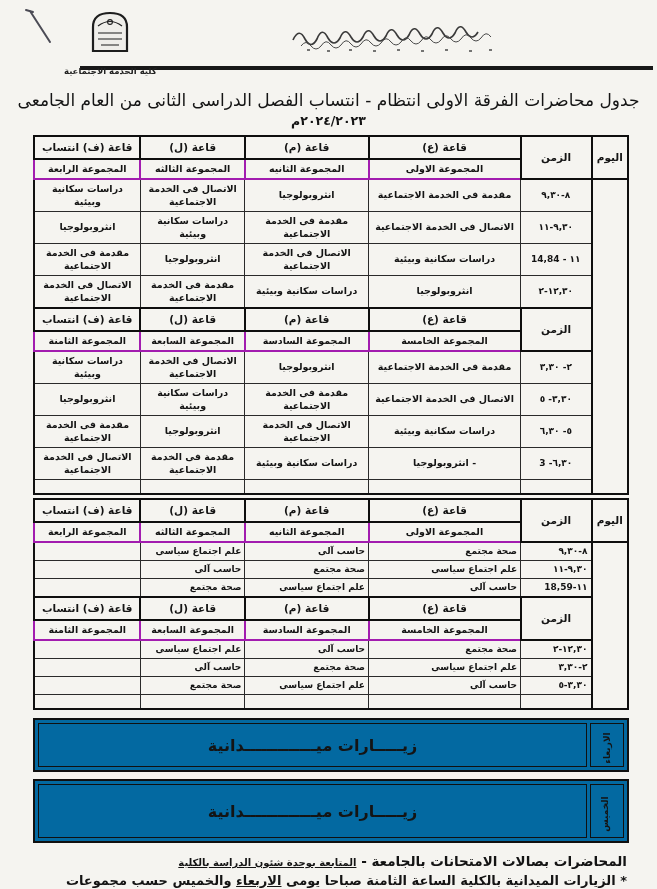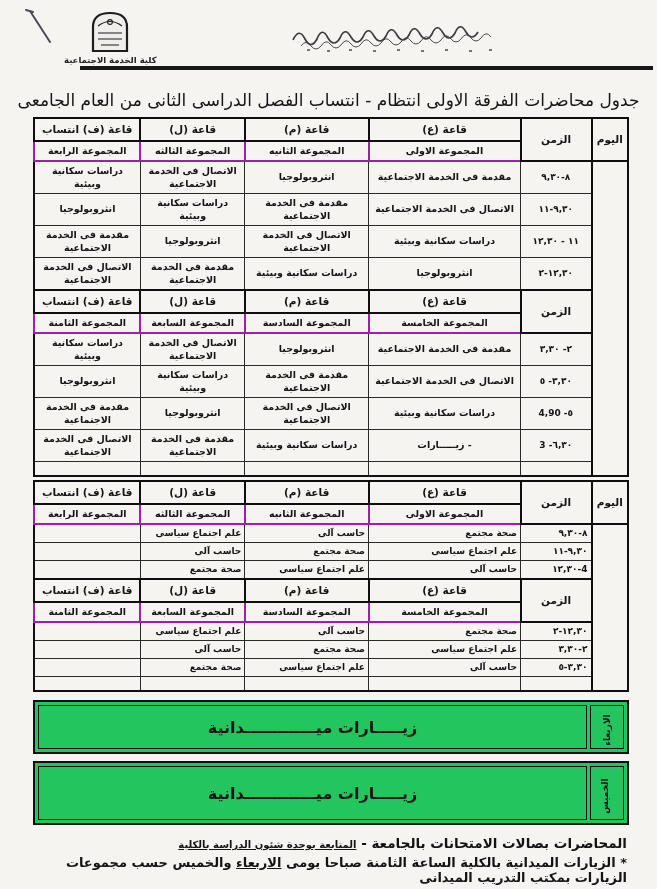--- a/index.html
+++ b/index.html
@@ -6,21 +6,21 @@
   body{
     width:657px;height:889px;overflow:hidden;
     background:#f5f4f0;color:#141414;
     font-family:"DejaVu Sans","Liberation Sans",sans-serif;
     direction:rtl;position:relative;
   }
   .page{position:relative;width:100%;height:100%;}
   
   .hdr{display:flex;align-items:flex-start;justify-content:space-between;
        padding:8px 14px 0 64px;height:56px;}
-  .logo{display:flex;flex-direction:column;align-items:center;gap:1px;}
+  .logo{display:flex;flex-direction:column;align-items:center;gap:12px;}
   .logo .cap{font-size:8.5px;font-weight:bold;color:#222;white-space:nowrap;}
   .callig{flex:1;display:flex;justify-content:center;padding-top:12px;}
   .pen-mark{position:absolute;top:4px;left:18px;}
   .rule{height:4px;background:#181818;margin:2px 4px 0 80px;}
   .title{ text-align:center;font-weight:normal;font-size:17px;margin-top:20px;letter-spacing:.2px;}
   .year{ text-align:center;font-weight:bold;font-size:12.5px;margin-top:3px;}
   
   table{border-collapse:collapse;table-layout:fixed;
         margin:7px 28px 0 33px;width:596px;}
   .sched{border:2.5px solid #101010;}
@@ -32,21 +32,21 @@
   td.tcell{font-size:9px;}
   .time{direction:ltr;unicode-bidi:bidi-override;white-space:nowrap;}
   td.daycell{border:2px solid #0e0e0e;}
   .vert{display:inline-block;transform:rotate(-90deg);white-space:nowrap;
         font-size:11px;font-weight:bold;letter-spacing:1px;}
   .sun-row td{height:29px;}
   .mon-row td{height:15px;font-size:9px;text-align:right;}
   .empty-row td{height:11px;}
   
   .visit{border:2.5px solid #101010;border-collapse:separate;border-spacing:3px;
-         background:#22c55e;}
+         background:#0369a1;}
   .visit td{border:1.5px solid #101010;text-align:center;vertical-align:middle;}
   .visit .vtxt{font-size:16px;font-weight:bold;letter-spacing:1px;}
   .visit .vday .vert{font-size:9px;letter-spacing:0;}
   .v1 .vtxt{height:40px;}
   .v2 .vtxt{height:50px;}
   
   .notes{margin:10px 30px 16px 30px;}
   .n1{font-size:13.5px;font-weight:bold;}
   .n1 .sub{font-size:10px;}
   .u{text-decoration:underline;}
@@ -79,20 +79,21 @@
         <path d="M10 43 V19 Q10 5 27 5 Q44 5 44 19 V43 Z" fill="#efeeea" stroke="#1d1d1d" stroke-width="2.2"></path>
         <path d="M15 18 q12 -9 24 0 M15 25 h24 M15 31 h24 M18 37 h18" stroke="#1d1d1d" stroke-width="1.2" fill="none"></path>
         <circle cx="27" cy="14" r="2.4" fill="none" stroke="#1d1d1d" stroke-width="1.1"></circle>
       </svg>
       <div class="cap">كلية الخدمة الاجتماعية</div>
     </div>
   </div>
 
   <div class="rule"></div>
   <div class="title">جدول محاضرات الفرقة الاولى انتظام - انتساب الفصل الدراسى الثانى  من العام الجامعى</div>
+  <div class="year">٢٠٢٤/٢٠٢٣م</div>
 
   <table class="sched">
     <colgroup>
         <col style="width:36px">
         <col style="width:70px">
         <col style="width:150px">
         <col style="width:122px">
         <col style="width:103px">
         <col style="width:105px">
       </colgroup>
@@ -120,21 +121,21 @@
       <td>دراسات سكانية وبيئية</td>
     </tr>
     <tr class="sun-row">
       <td class="tcell"><span class="time">١١-٩,٣٠</span></td>
       <td>الاتصال فى الخدمة الاجتماعية</td>
       <td>مقدمة فى الخدمة الاجتماعية</td>
       <td>دراسات سكانية وبيئية</td>
       <td>انثروبولوجيا</td>
     </tr>
     <tr class="sun-row">
-      <td class="tcell"><span class="time">١٢,٣٠ - ١١</span></td>
+      <td class="tcell"><span class="time">14,84 - ١١</span></td>
       <td>دراسات سكانية وبيئية</td>
       <td>الاتصال فى الخدمة الاجتماعية</td>
       <td>انثروبولوجيا</td>
       <td>مقدمة فى الخدمة الاجتماعية</td>
     </tr>
     <tr class="sun-row">
       <td class="tcell"><span class="time">٢-١٢,٣٠</span></td>
       <td>انثروبولوجيا</td>
       <td>دراسات سكانية وبيئية</td>
       <td>مقدمة فى الخدمة الاجتماعية</td>
@@ -161,29 +162,29 @@
       <td>دراسات سكانية وبيئية</td>
     </tr>
     <tr class="sun-row">
       <td class="tcell"><span class="time">٥ -٣,٣٠</span></td>
       <td>الاتصال فى الخدمة الاجتماعية</td>
       <td>مقدمة فى الخدمة الاجتماعية</td>
       <td>دراسات سكانية وبيئية</td>
       <td>انثروبولوجيا</td>
     </tr>
     <tr class="sun-row">
-      <td class="tcell"><span class="time">4,90 -٥</span></td>
+      <td class="tcell"><span class="time">٦,٣٠ -٥</span></td>
       <td>دراسات سكانية وبيئية</td>
       <td>الاتصال فى الخدمة الاجتماعية</td>
       <td>انثروبولوجيا</td>
       <td>مقدمة فى الخدمة الاجتماعية</td>
     </tr>
     <tr class="sun-row">
       <td class="tcell"><span class="time">3 -٦,٣٠</span></td>
-      <td>- زيـــــارات</td>
+      <td>- انثروبولوجيا</td>
       <td>دراسات سكانية وبيئية</td>
       <td>مقدمة فى الخدمة الاجتماعية</td>
       <td>الاتصال فى الخدمة الاجتماعية</td>
     </tr>
     <tr class="empty-row">
       <td></td>
           <td></td>
           <td></td>
           <td></td>
           <td></td>
@@ -224,21 +225,21 @@
       <td></td>
     </tr>
     <tr class="mon-row">
       <td class="tcell"><span class="time">١١-٩,٣٠</span></td>
       <td>علم اجتماع سياسى</td>
       <td>صحة مجتمع</td>
       <td>حاسب آلى</td>
       <td></td>
     </tr>
     <tr class="mon-row">
-      <td class="tcell"><span class="time">١٢,٣٠-4</span></td>
+      <td class="tcell"><span class="time">18,59-١١</span></td>
       <td>حاسب آلى</td>
       <td>علم اجتماع سياسى</td>
       <td>صحة مجتمع</td>
       <td></td>
     </tr>
     <tr>
       <td class="th" rowspan="2">الزمن</td>
       <td class="th">قاعة (ع)</td>
       <td class="th">قاعة (م)</td>
       <td class="th">قاعة (ل)</td>

